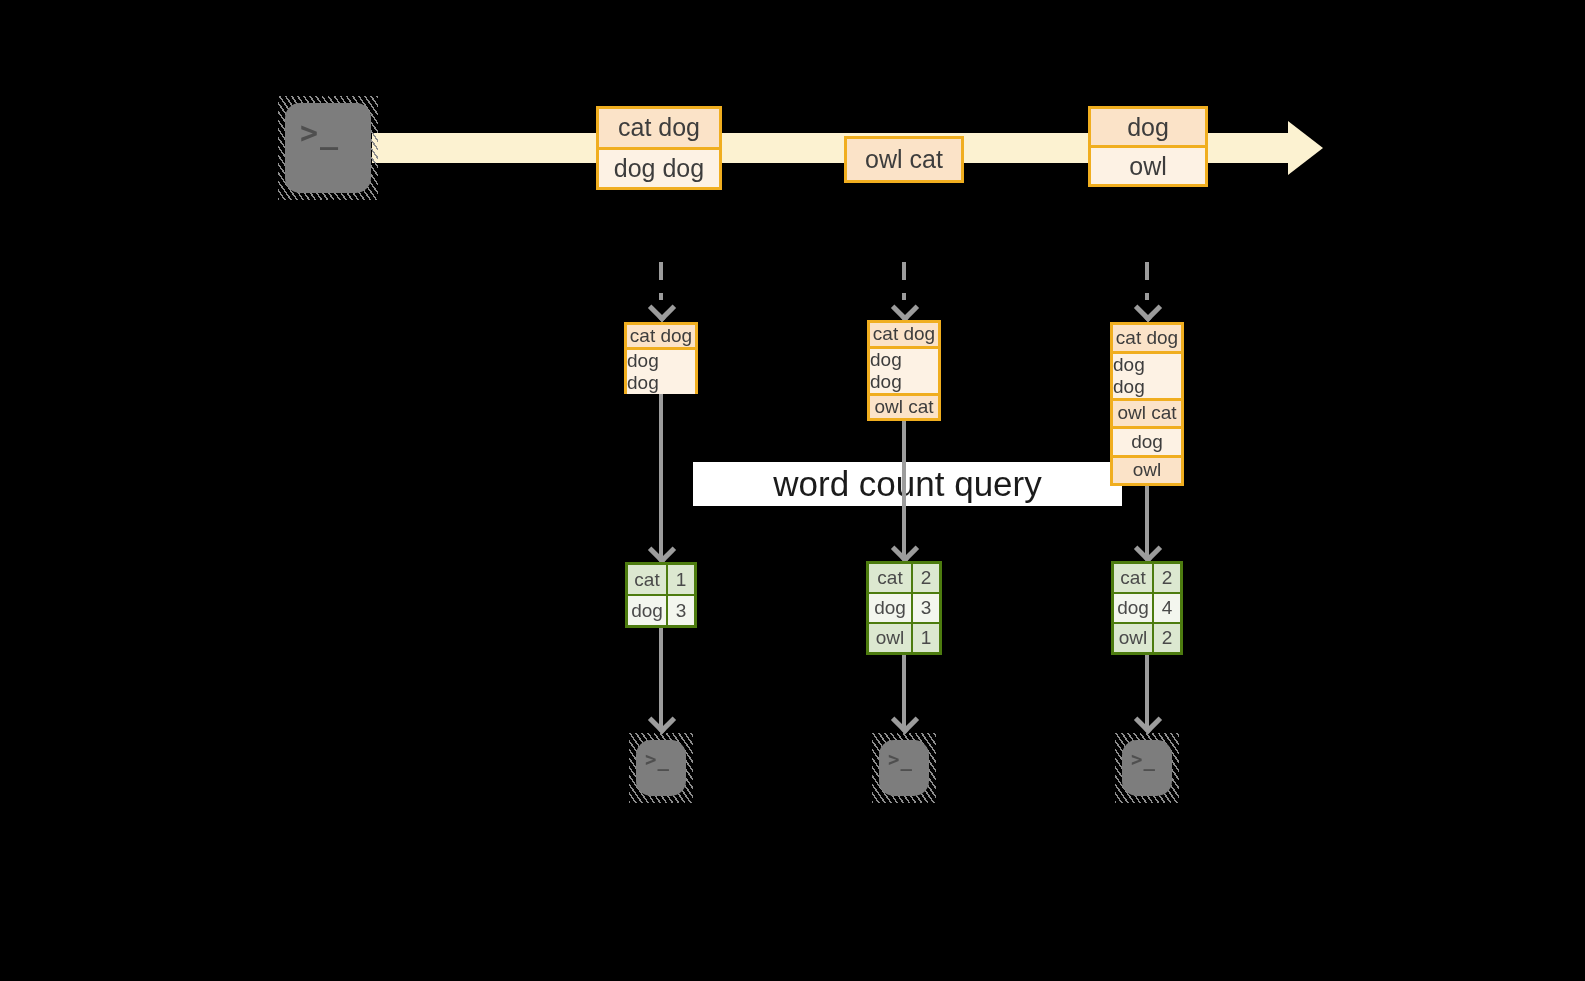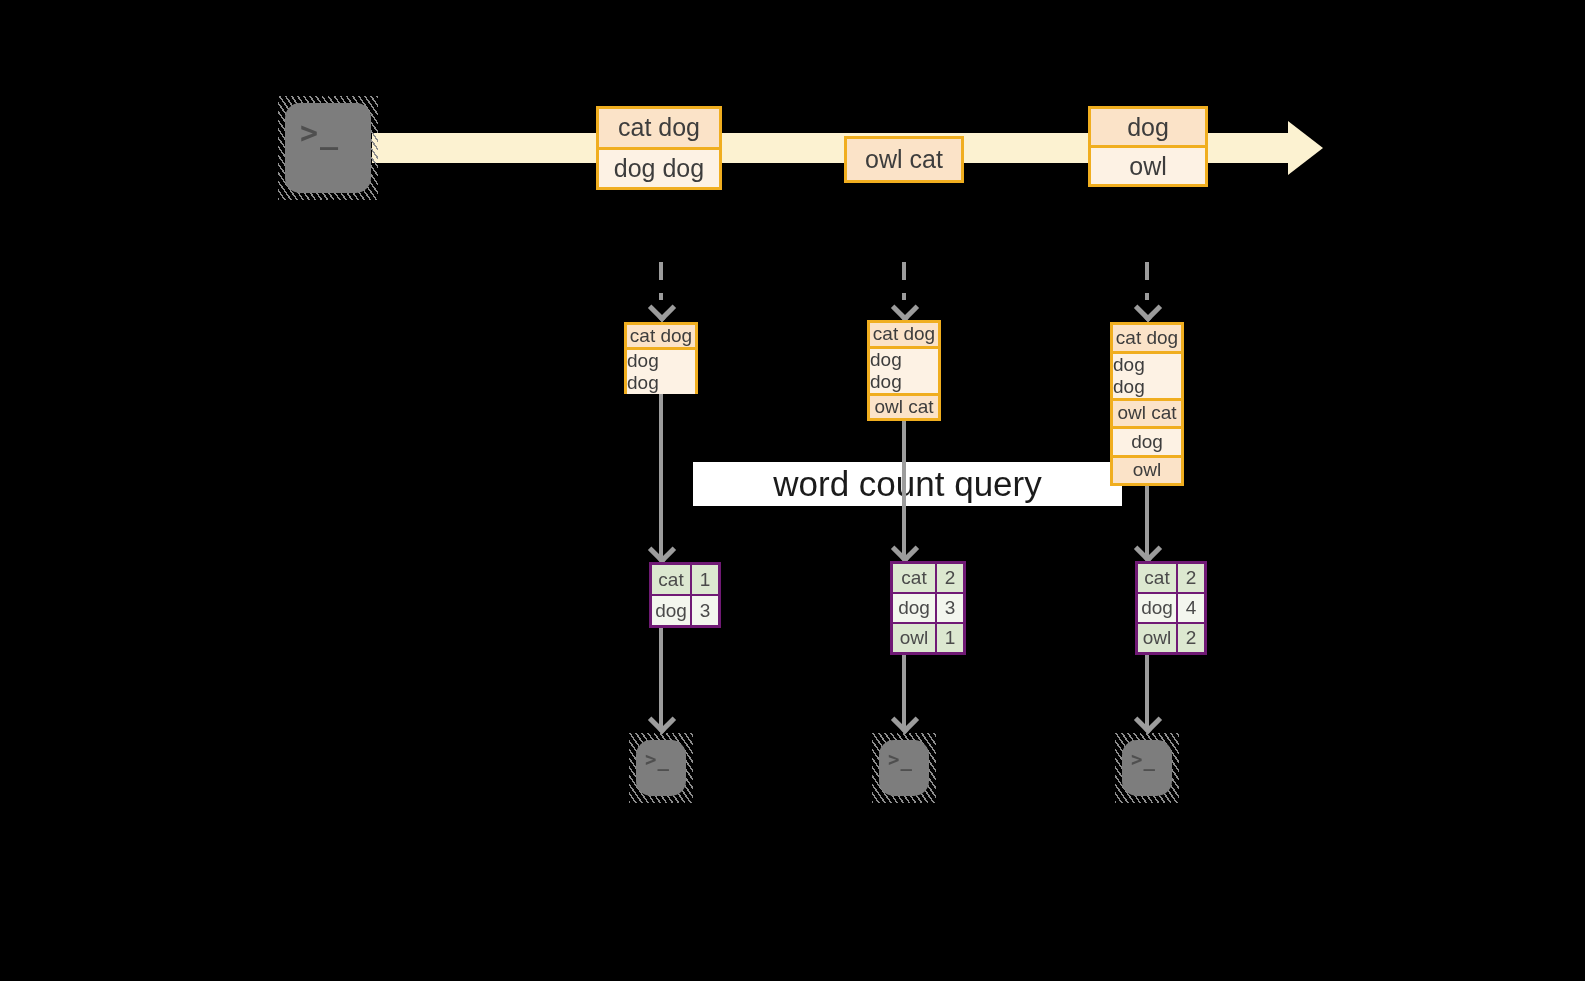--- a/index.html
+++ b/index.html
@@ -23,21 +23,21 @@
   .vline{position:absolute;width:4px;background:#9c9c9c;z-index:4;}
   .vdash{position:absolute;width:4px;z-index:4;
     background:repeating-linear-gradient(to bottom,#9c9c9c 0 18px,transparent 18px 31px);}
   .chev{position:absolute;width:15px;height:15px;z-index:4;
     border-right:5px solid #9c9c9c;border-bottom:5px solid #9c9c9c;transform:rotate(45deg);}
   
   .qlabel{position:absolute;left:693px;top:462px;width:429px;height:44px;background:#ffffff;z-index:3;
     display:flex;align-items:center;justify-content:center;font-size:35px;color:#1b1b1b;}
   
   .gtable{position:absolute;display:grid;grid-template-columns:1fr 26px;gap:2px;padding:3px;
-    background:#701a75;z-index:5;margin-left:24px;}
+    background:#4d7c0f;z-index:5;}
   .gtable .gcell{display:flex;align-items:center;justify-content:center;font-size:19px;color:#4a4a4a;}
   .gtable .gcell:nth-child(4n+1),.gtable .gcell:nth-child(4n+2){background:#dce8d0;}
   .gtable .gcell:nth-child(4n+3),.gtable .gcell:nth-child(4n){background:#f3f6ee;}
   
   .term{position:absolute;z-index:2;}
   .term .hatch{position:absolute;inset:0;
     background:repeating-linear-gradient(55deg,#8d8d8d 0 1.5px,transparent 1.5px 5px);}
   .term .body{position:absolute;inset:7px;background:#7d7d7d;border-radius:15px;}
   .term .glyph{display:block;color:#4f4f4f;font-family:"DejaVu Sans Mono",monospace;font-weight:bold;}
   .term-big .glyph{font-size:30px;padding:12px 0 0 15px;letter-spacing:2px;}

